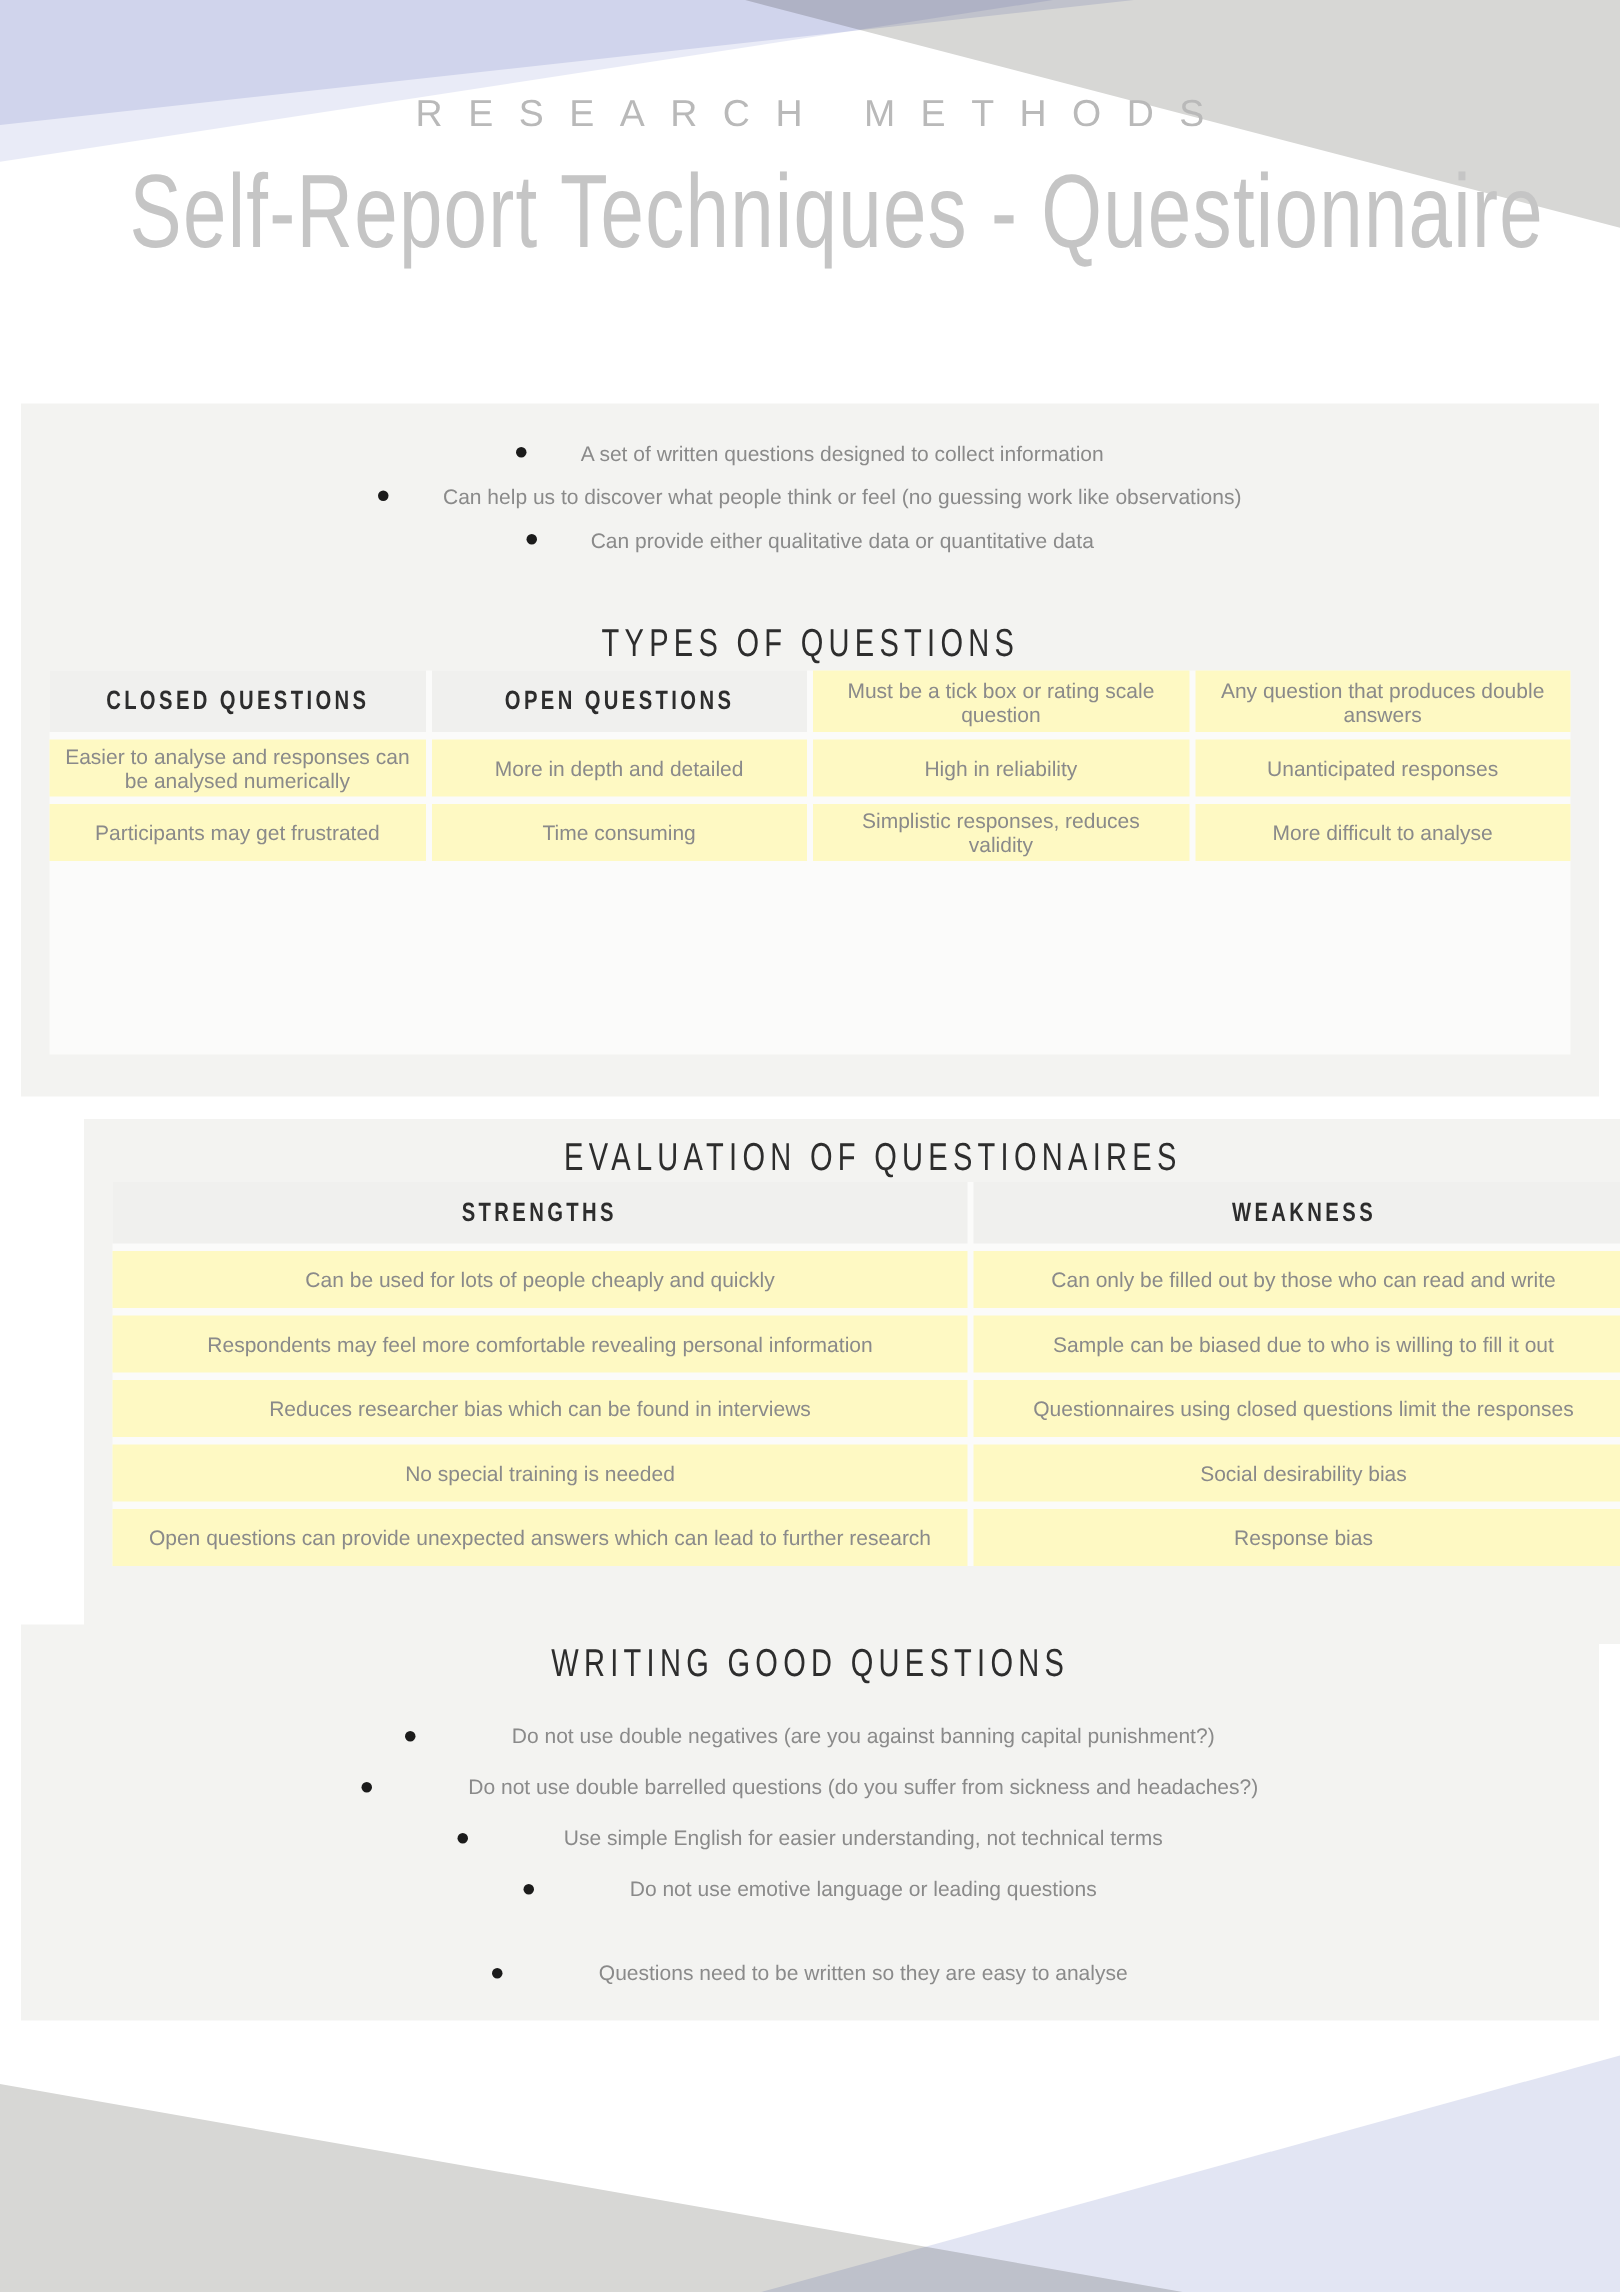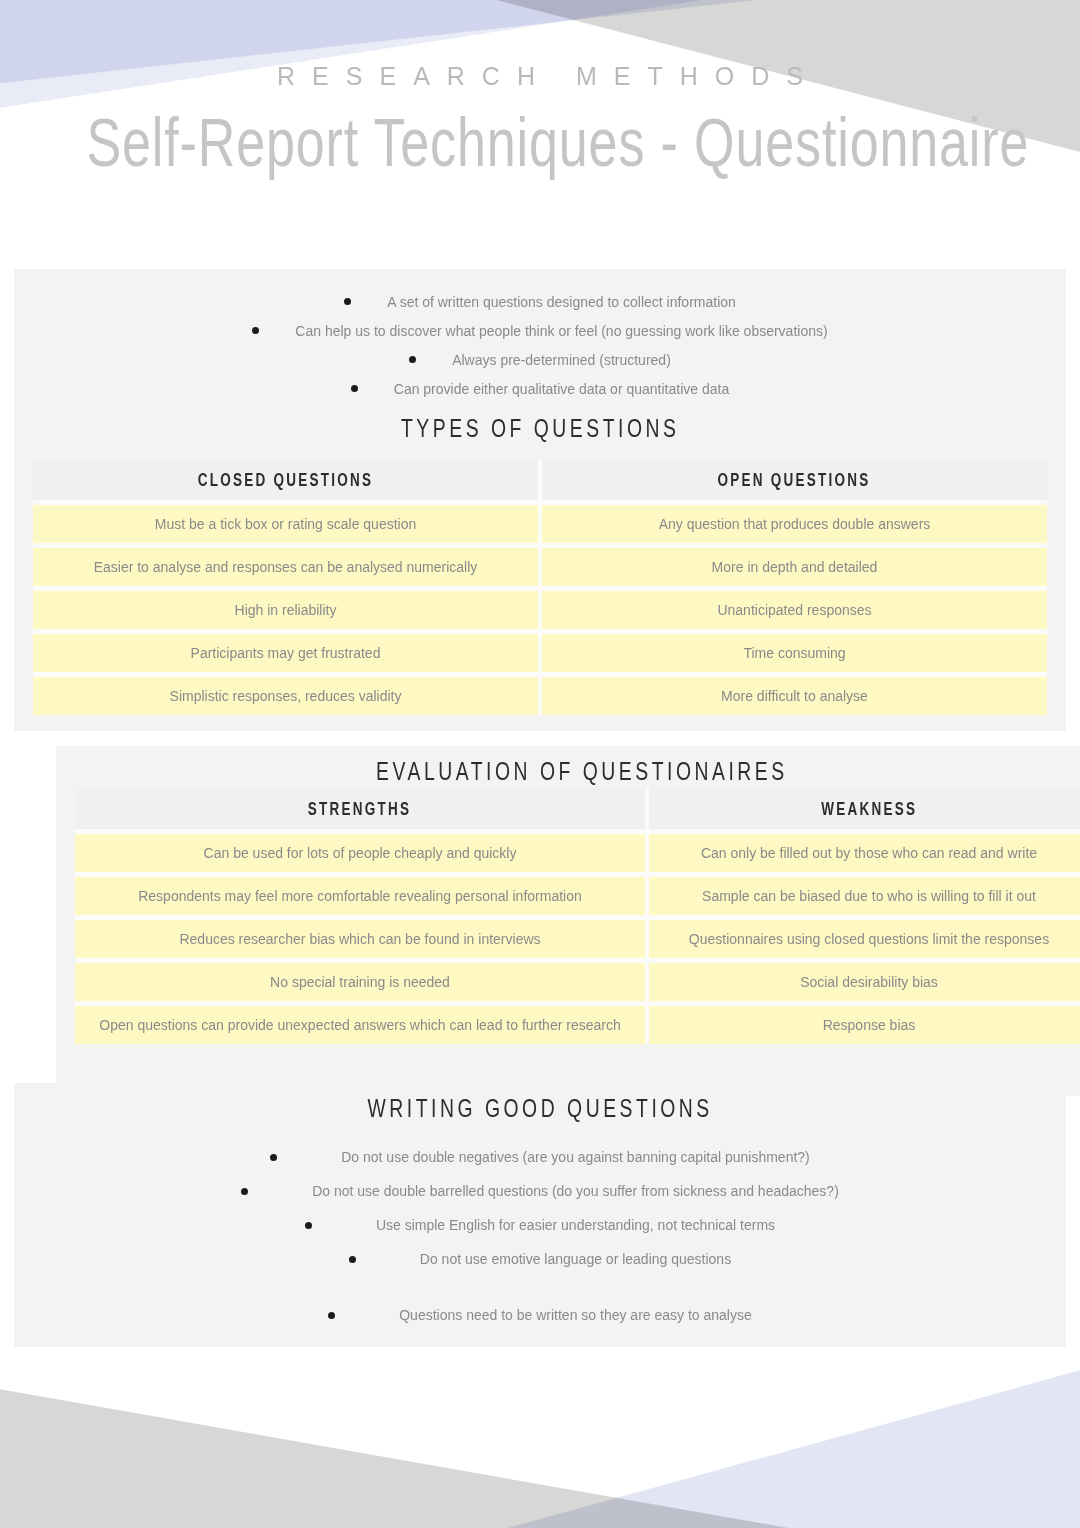--- a/index.html
+++ b/index.html
@@ -58,21 +58,21 @@
     margin-right:36px; flex:0 0 auto;
   }
   .final-gap { margin-top:22px; }
 
   
   .grid-table {
     position:absolute; left:19px; width:1014px;
     display:grid; gap:5px 4px; background:#fbfbfa;
     grid-template-rows:41px repeat(5, 38px);
   }
-  .box-types .grid-table { top:56px; grid-template-columns:1fr 1fr; }
+  .box-types .grid-table { top:44px; grid-template-columns:1fr 1fr 1fr 1fr; }
   .box-eval  .grid-table { top:42px; grid-template-columns:570px 440px; }
   .cell {
     background:#fef9c3; display:flex; align-items:center; justify-content:center;
     font-size:14px; color:#8a8a8a; text-align:center; padding:0 10px; box-sizing:border-box;
   }
   .cell.th {
     background:#f0f0ee; color:#2d2d2d; font-size:15px; font-weight:600; letter-spacing:2.5px;
   }
   .cell.th span { display:inline-block; transform:scale(0.9,1.18); transform-origin:center; }
 </style>
@@ -97,24 +97,20 @@
 
   <section class="box box-intro">
     <div class="bullets">
       <div class="bullet-line">
           <span class="dot"></span>
           <span>A set of written questions designed to collect information</span>
         </div>
       <div class="bullet-line">
           <span class="dot"></span>
           <span>Can help us to discover what people think or feel (no guessing work like observations)</span>
-        </div>
-      <div class="bullet-line">
-          <span class="dot"></span>
-          <span>Always pre-determined (structured)</span>
         </div>
       <div class="bullet-line">
           <span class="dot"></span>
           <span>Can provide either qualitative data or quantitative data</span>
         </div>
     </div>
   </section>
 
   <section class="box box-types">
     <h2 class="section-title"><span>TYPES OF QUESTIONS</span></h2>

